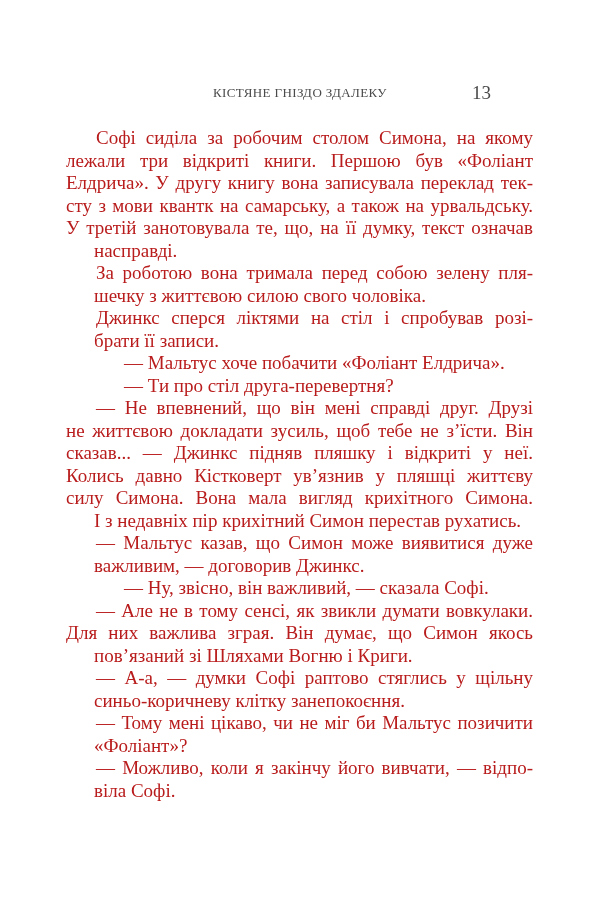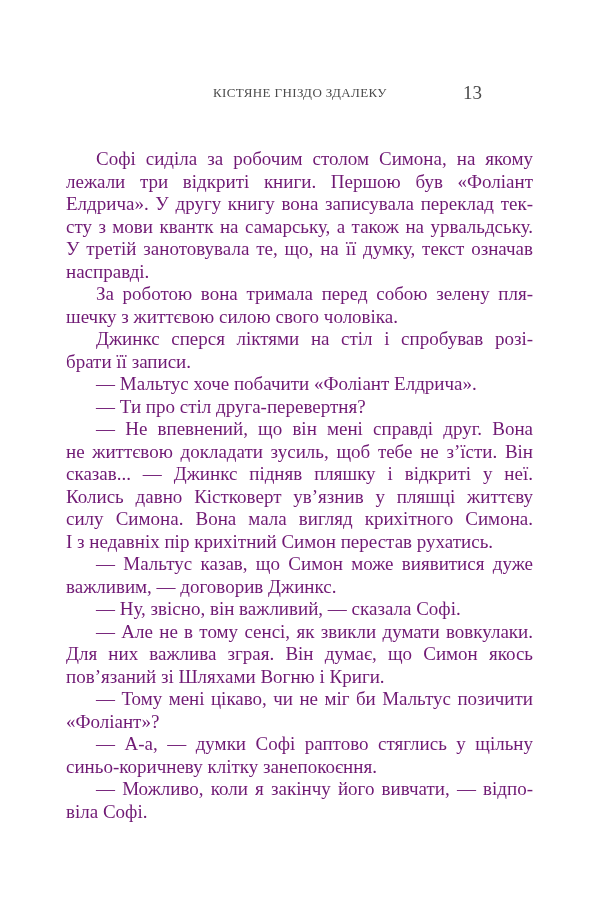--- a/index.html
+++ b/index.html
@@ -28,48 +28,49 @@
     right: 0;
     text-align: center;
     font-size: 13px;
     letter-spacing: 0.4px;
     color: #4a4a4a;
     text-transform: uppercase;
   }
   .folio {
     position: absolute;
     top: -3px;
-    right: 118px;
+    right: 109px;
     font-size: 19px;
     color: #4a4a4a;
   }
   .text-block {
     position: absolute;
-    top: 148px;
+    top: 127px;
     left: 66px;
     width: 467px;
     font-size: 19px;
     line-height: 22.5px;
-    color: #701a75;
+    color: #b91c1c;
   }
   .para {
     margin: 0;
     padding: 0;
   }
   .line {
     text-align: justify;
     text-align-last: justify;
     white-space: normal;
   }
   .line.first {
     text-indent: 30px;
   }
   .line.last {
     text-align: right;
     text-align-last: left;
+    margin-left: 28px;
   }
 </style>
 </head>
 <body>
 
 <div class="page">
 
   <div class="running-head">
     <div class="running-title">КІСТЯНЕ ГНІЗДО ЗДАЛЕКУ</div>
     <div class="folio">13</div>
@@ -93,46 +94,46 @@
         <div class="line first">Джинкс сперся ліктями на стіл і спробував розі-</div>
         <div class="line last">брати її записи.</div>
       </div>
       <div class="para">
         <div class="line first last">— Мальтус хоче побачити «Фоліант Елдрича».</div>
       </div>
       <div class="para">
         <div class="line first last">— Ти про стіл друга-перевертня?</div>
       </div>
       <div class="para">
-        <div class="line first">— Не впевнений, що він мені справді друг. Вона</div>
+        <div class="line first">— Не впевнений, що він мені справді друг. Друзі</div>
         <div class="line">не життєвою докладати зусиль, щоб тебе не з’їсти. Він</div>
         <div class="line">сказав... — Джинкс підняв пляшку і відкриті у неї.</div>
         <div class="line">Колись давно Кістковерт ув’язнив у пляшці життєву</div>
         <div class="line">силу Симона. Вона мала вигляд крихітного Симона.</div>
         <div class="line last">І з недавніх пір крихітний Симон перестав рухатись.</div>
       </div>
       <div class="para">
         <div class="line first">— Мальтус казав, що Симон може виявитися дуже</div>
         <div class="line last">важливим, — договорив Джинкс.</div>
       </div>
       <div class="para">
         <div class="line first last">— Ну, звісно, він важливий, — сказала Софі.</div>
       </div>
       <div class="para">
         <div class="line first">— Але не в тому сенсі, як звикли думати вовкулаки.</div>
         <div class="line">Для них важлива зграя. Він думає, що Симон якось</div>
         <div class="line last">пов’язаний зі Шляхами Вогню і Криги.</div>
       </div>
       <div class="para">
+        <div class="line first">— А-а, — думки Софі раптово стяглись у щільну</div>
+        <div class="line last">синьо-коричневу клітку занепокоєння.</div>
+      </div>
+      <div class="para">
         <div class="line first">— Тому мені цікаво, чи не міг би Мальтус позичити</div>
         <div class="line last">«Фоліант»?</div>
-      </div>
-      <div class="para">
-        <div class="line first">— А-а, — думки Софі раптово стяглись у щільну</div>
-        <div class="line last">синьо-коричневу клітку занепокоєння.</div>
       </div>
       <div class="para">
         <div class="line first">— Можливо, коли я закінчу його вивчати, — відпо-</div>
         <div class="line last">віла Софі.</div>
       </div>
     </div>
 
 </div>
 
 </body></html>

